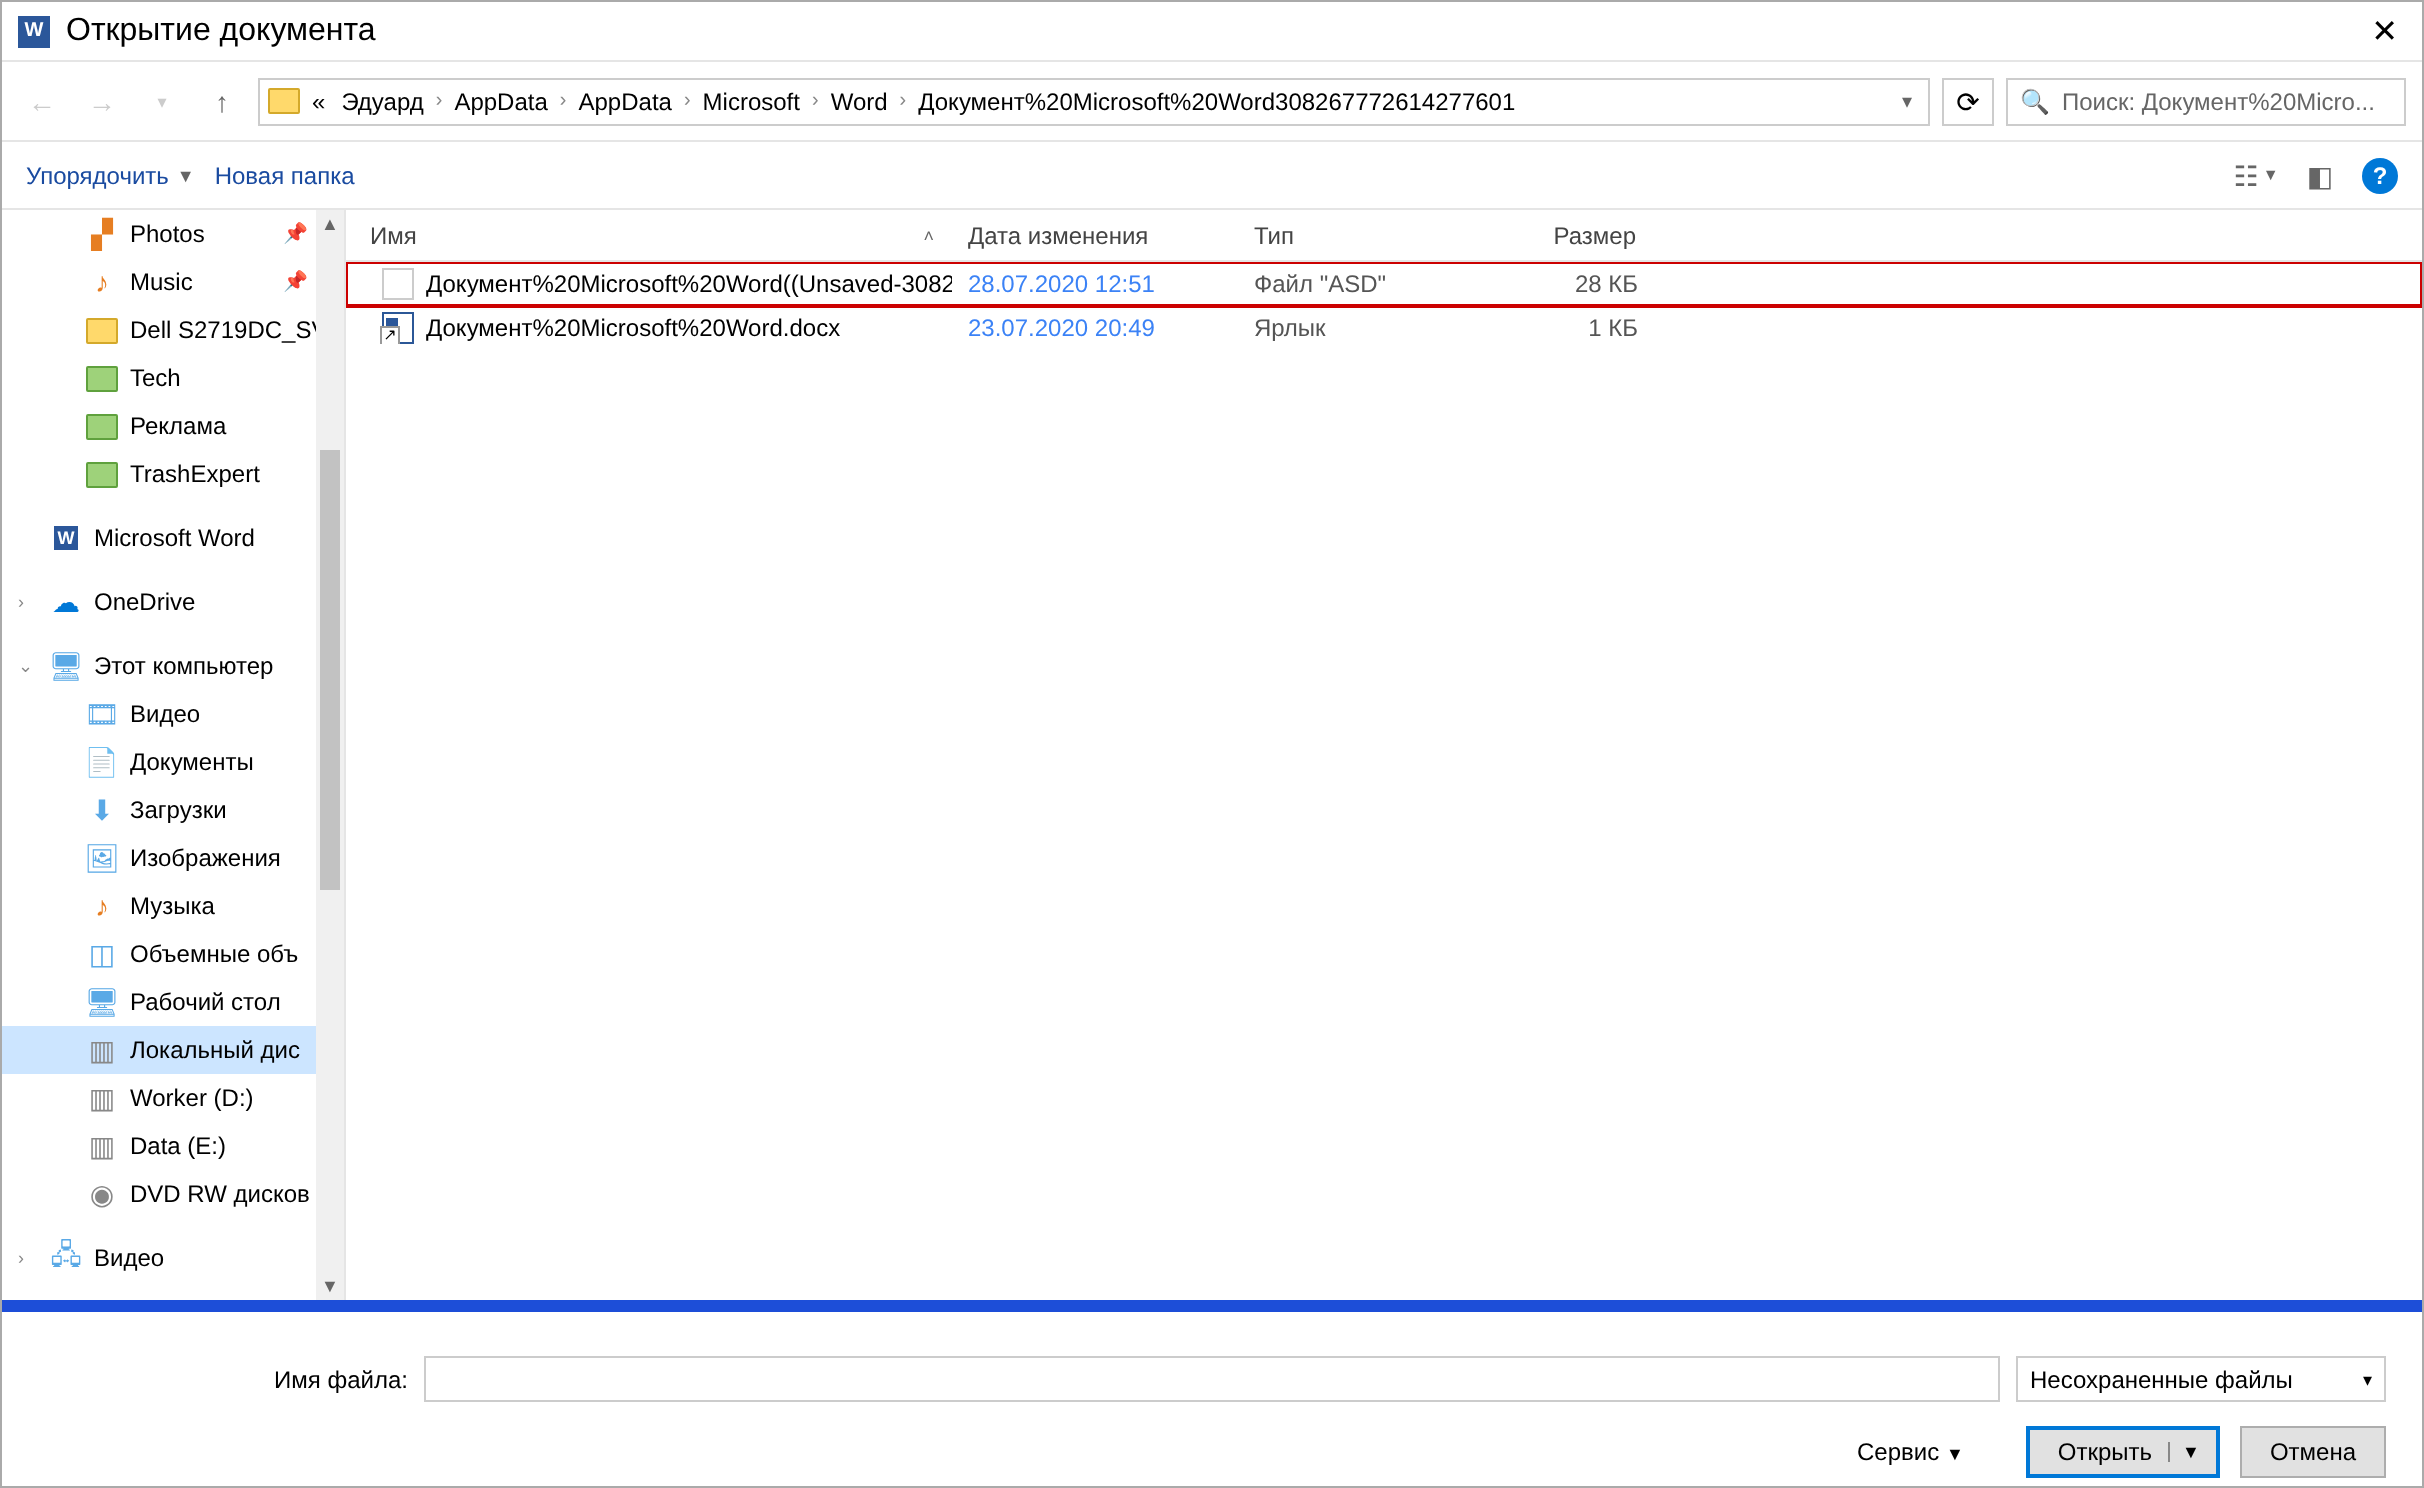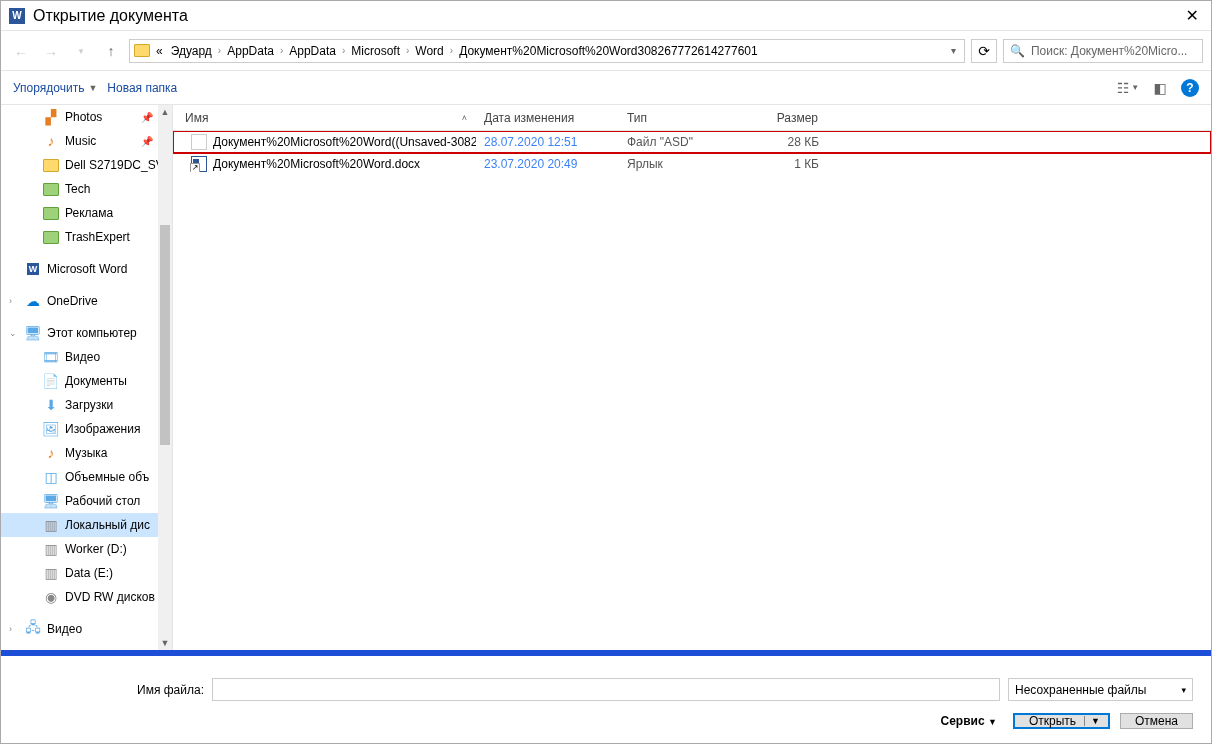--- a/index.html
+++ b/index.html
@@ -54,22 +54,22 @@
 .file-ico { width: 16px; height: 16px; border: 1px solid #ccc; background: #fff; flex-shrink: 0; position: relative; }
 .file-ico.shortcut::after { content: "↗"; position: absolute; bottom: -2px; left: -2px; font-size: 8px; background: #fff; border: 1px solid #999; width: 8px; height: 8px; line-height: 7px; text-align: center; }
 .file-ico.word { border-color: #2b5797; }
 .file-ico.word::before { content: ""; position: absolute; left: 1px; top: 2px; width: 6px; height: 10px; background: #2b579a; }
 .bottom { border-top: 6px solid #1d4ed8; padding: 22px 18px 10px 18px; }
 .filename-row { display: flex; align-items: center; gap: 8px; margin-bottom: 12px; }
 .filename-row .lbl { font-size: 12px; width: 185px; text-align: right; }
 .filename-row input { flex: 1; height: 23px; border: 1px solid #ccc; padding: 0 4px; font-size: 12px; }
 .filename-row .filter { width: 185px; height: 23px; border: 1px solid #ccc; font-size: 12px; padding: 0 6px; display: flex; align-items: center; justify-content: space-between; }
 .action-row { display: flex; justify-content: flex-end; align-items: center; gap: 10px; font-size: 12px; }
-.action-row .tools { margin-right: 6px; font-weight: bold; }
-.action-row .btn { height: 16px; border: 1px solid #adadad; background: #e1e1e1; padding: 0 14px; font-size: 12px; display: flex; align-items: center; gap: 4px; cursor: pointer; }
+.action-row .tools { margin-right: 21px; }
+.action-row .btn { height: 26px; border: 1px solid #adadad; background: #e1e1e1; padding: 0 14px; font-size: 12px; display: flex; align-items: center; gap: 4px; cursor: pointer; }
 .action-row .btn.primary { border: 2px solid #0078d7; padding: 0 8px 0 14px; }
 .action-row .btn .split { border-left: 1px solid #888; padding-left: 6px; margin-left: 4px; font-size: 9px; }
 .main { flex: 1; display: flex; flex-direction: column; }
 </style>
 </head>
 <body>
 
 <div class="titlebar">
   <div class="app-icon">W</div>
   <div class="title">Открытие документа</div>

